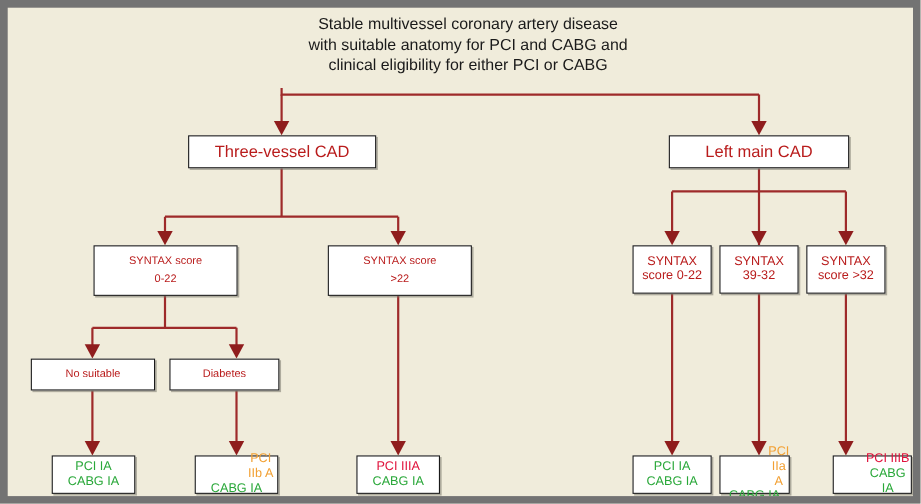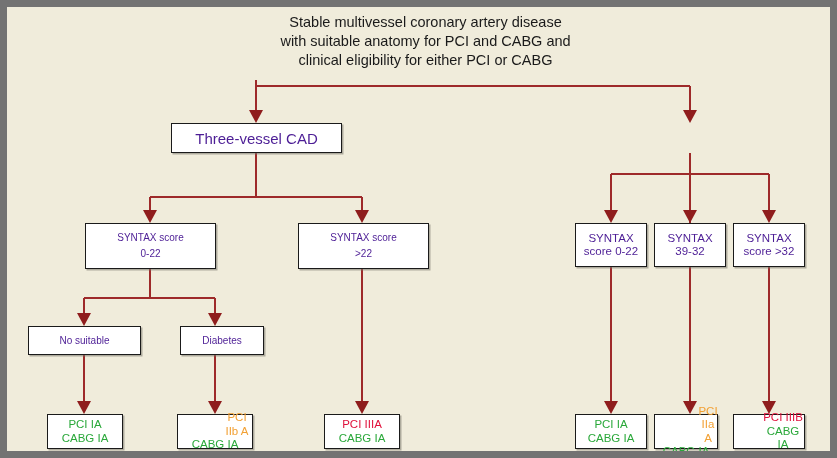--- a/index.html
+++ b/index.html
@@ -35,21 +35,21 @@
   .box {
     position: absolute;
     background: #ffffff;
     border: 1.5px solid #1a1a1a;
     box-sizing: border-box;
     display: flex;
     flex-direction: column;
     align-items: center;
     justify-content: center;
     text-align: center;
-    color: #4c1d95;
+    color: #b91c1c;
     box-shadow: 1.5px 1.5px 0 rgba(120,118,105,0.55);
   }
   .box .l1, .box .l2 { display: block; white-space: nowrap; }
 
   .box-lg { font-size: 15px; line-height: 17px; }
   .box-md { font-size: 10px; line-height: 16px; }
   .box-sm { font-size: 11.5px; line-height: 13px; }
 
   
   .outcome {
@@ -134,20 +134,23 @@
   </svg>
 
   <div class="title">Stable multivessel coronary artery disease
 with suitable anatomy for PCI and CABG and
 clinical eligibility for either PCI or CABG</div>
 
   <div class="box box-lg" style="left:164px; top:116px; width:171px; height:30px;">
     <span class="l1">Three-vessel CAD</span>
   </div>
 
+  <div class="box box-lg" style="left:601px; top:116px; width:164px; height:30px;">
+    <span class="l1">Left main CAD</span>
+  </div>
 
   <div class="box box-md" style="left:78px; top:216px; width:131px; height:46px;">
     <span class="l1">SYNTAX score</span>
     <span class="l2">0-22</span>
   </div>
 
   <div class="box box-md" style="left:291px; top:216px; width:131px; height:46px;">
     <span class="l1">SYNTAX score</span>
     <span class="l2">&gt;22</span>
   </div>
@@ -164,21 +167,21 @@
 
   <div class="box box-sm" style="left:726px; top:216px; width:72px; height:44px;">
     <span class="l1">SYNTAX</span>
     <span class="l2">score &gt;32</span>
   </div>
 
   <div class="box box-md" style="left:21px; top:319px; width:113px; height:29px;">
     <span class="l1">No suitable</span>
   </div>
 
-  <div class="box box-md" style="left:173px; top:319px; width:84px; height:29px;">
+  <div class="box box-md" style="left:147px; top:319px; width:100px; height:29px;">
     <span class="l1">Diabetes</span>
   </div>
 
   <div class="outcome" style="left:40px; top:407px; width:76px; height:35px;">
     <span class="pci-green">PCI IA</span>
     <span class="cabg-green">CABG IA</span>
   </div>
 
   <div class="outcome" style="left:170px; top:407px; width:76px; height:35px;">
     <span class="pci-orange">PCI IIb A</span>
@@ -193,18 +196,18 @@
   <div class="outcome" style="left:568px; top:407px; width:72px; height:35px;">
     <span class="pci-green">PCI IA</span>
     <span class="cabg-green">CABG IA</span>
   </div>
 
   <div class="outcome" style="left:647px; top:407px; width:64px; height:35px;">
     <span class="pci-orange">PCI IIa A</span>
     <span class="cabg-green">CABG IA</span>
   </div>
 
-  <div class="outcome" style="left:726px; top:407px; width:72px; height:35px;padding-left:28px;">
+  <div class="outcome" style="left:750px; top:407px; width:72px; height:35px;padding-left:28px;">
     <span class="pci-red">PCI IIIB</span>
     <span class="cabg-green">CABG IA</span>
   </div>
 
 </div>
 
 </body></html>

